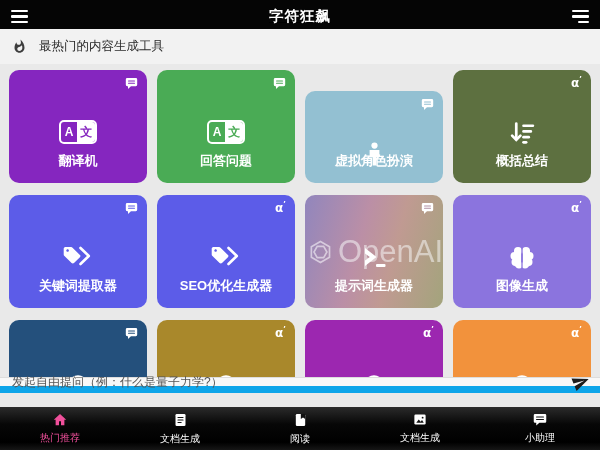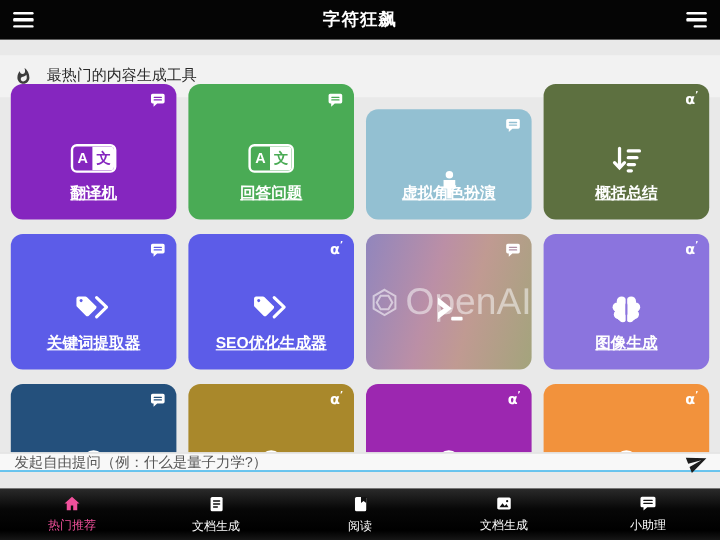--- a/index.html
+++ b/index.html
@@ -20,54 +20,54 @@
   .hdr-btn.right{right:0;justify-content:flex-end;padding-right:11px;}
   .bars{display:flex;flex-direction:column;gap:3px;}
   .bars i{display:block;height:2.4px;background:#fff;border-radius:1px;}
   .bars.menu i{width:17px;}
   .bars.notes{align-items:flex-end;}
   .bars.notes i:nth-child(1){width:17px;}
   .bars.notes i:nth-child(2){width:17px;}
   .bars.notes i:nth-child(3){width:11px;}
   
   .section-bar{
-    position:absolute;top:46px;left:0;right:0;height:35px;background:#f2f2f2;
+    position:absolute;top:29px;left:0;right:0;height:35px;background:#f2f2f2;
     display:flex;align-items:center;gap:12px;padding-left:12px;box-sizing:border-box;
   }
   .section-title{font-size:12.5px;color:#2a2a2a;font-weight:500;}
   
   .grid-wrap{position:absolute;top:68px;left:0;right:0;height:309px;overflow:hidden;}
   .grid{
     display:grid;grid-template-columns:repeat(4,1fr);grid-auto-rows:113px;
     gap:12px 10px;padding:2px 9px 0;
   }
   .card{position:relative;border-radius:10px;overflow:hidden;cursor:pointer;}
   .card-icon{position:absolute;top:50px;left:0;right:0;display:flex;justify-content:center;align-items:flex-start;}
   .card-label{
     position:absolute;bottom:13px;left:0;right:0;text-align:center;
-    color:#fff;font-size:13px;font-weight:700;text-decoration:underline;
+    color:#fff;font-size:13px;font-weight:700;
   }
   .badge{position:absolute;top:7px;right:9px;line-height:0;}
   .badge-alpha{color:#fff;font-size:12px;font-weight:700;line-height:1;font-family:"DejaVu Sans",sans-serif;}
   .badge-alpha .tick{font-size:7px;vertical-align:top;position:relative;top:-1px;}
   
   .tr-box{display:inline-flex;border:2.2px solid #fff;border-radius:5px;overflow:hidden;font-weight:700;font-size:12px;line-height:1;}
   .tr-a{color:#fff;padding:4px 4px;}
   .tr-wen{background:#fff;padding:4px 3px;}
   
   .watermark{
     position:absolute;top:0;left:0;right:0;bottom:0;
     display:flex;align-items:center;gap:4px;padding-left:2px;
     color:rgba(245,245,245,.55);font-size:31px;font-weight:500;white-space:nowrap;
     pointer-events:none;
   }
   
   .composer{
     position:absolute;top:377px;left:0;right:0;height:16px;box-sizing:border-box;
-    background:#f8f8f8;border-top:1px solid #ddd;border-bottom:1px solid #0ea5e9;
+    background:#f8f8f8;border-top:1px solid #ddd;border-bottom:7px solid #0ea5e9;
     display:flex;align-items:center;padding:0 8px 0 10px;
   }
   .composer input{
     flex:1;border:none;background:transparent;outline:none;
     font-size:12px;color:#555;font-family:inherit;
   }
   .composer input::placeholder{color:#555;opacity:1;}
   .send-btn{border:none;background:none;padding:2px;cursor:pointer;line-height:0;}
   
   .tabbar{
@@ -218,20 +218,21 @@
                 <path d="M6.5 7.5h11"></path>
                 <path d="M6.5 11.5h11"></path>
               </g>
             </svg></span>
           <div class="card-icon">
             <svg width="30" height="25" viewBox="0 0 30 24">
       <path fill="#fff" d="M6 2.5 L17.5 11.5 L6 20.5 L6 15 L10.8 11.5 L6 8 Z"></path>
       <rect x="17" y="18.5" width="9.5" height="3" rx="1" fill="#fff"></rect>
             </svg>
           </div>
+          <div class="card-label">提示词生成器</div>
         </div>
         <div class="card" style="background: rgb(139, 116, 222);">
           <span class="badge"><span class="badge-alpha">α<span class="tick">’</span></span></span>
           <div class="card-icon">
             <svg width="28" height="26" viewBox="0 0 28 26">
       <g fill="#fff">
         <circle cx="10" cy="6" r="4"></circle>
                 <circle cx="6.5" cy="11" r="4"></circle>
                 <circle cx="7.5" cy="17" r="4"></circle>
                 <circle cx="11" cy="20" r="3.5"></circle>

